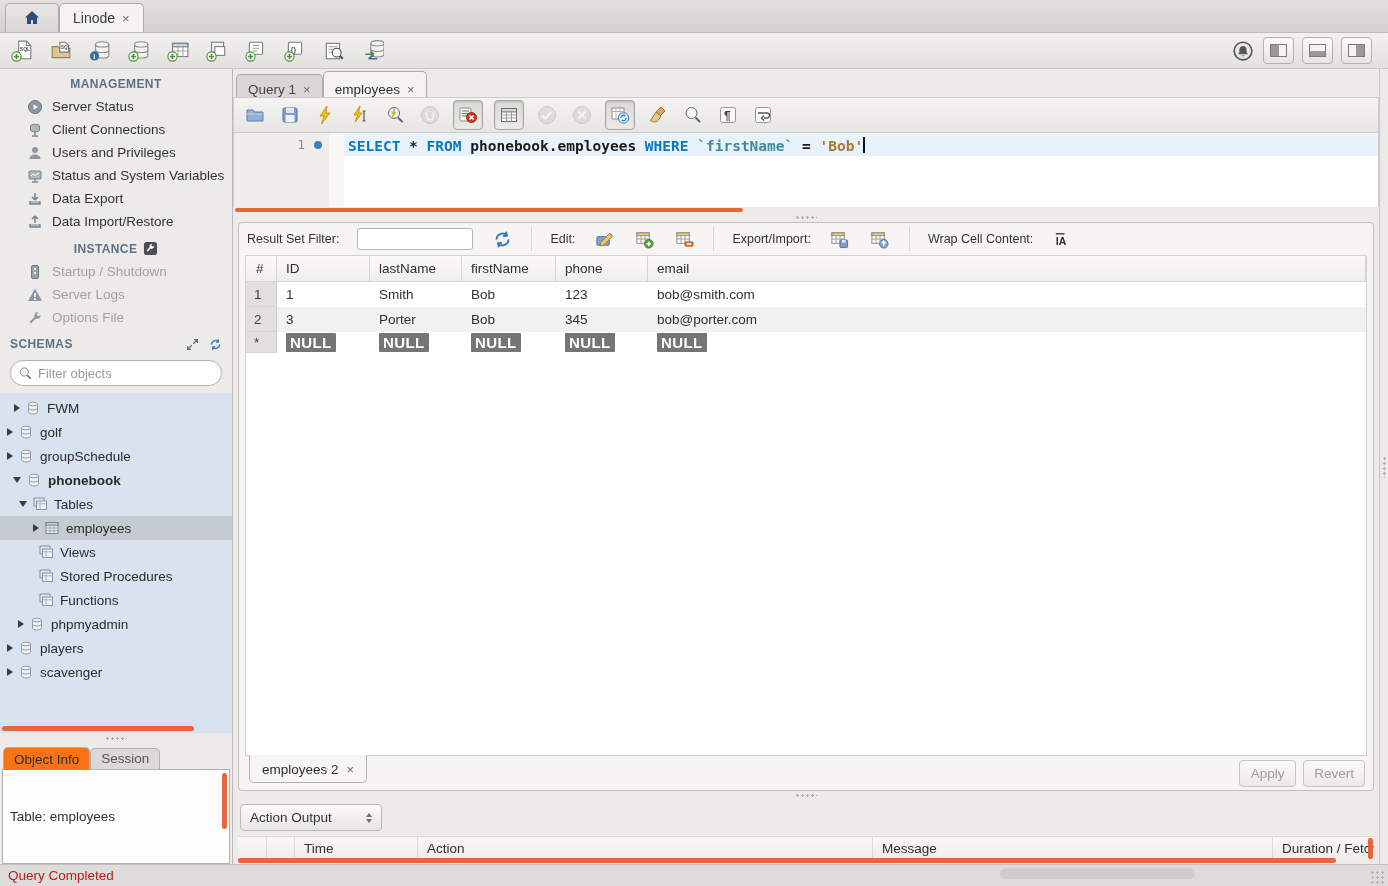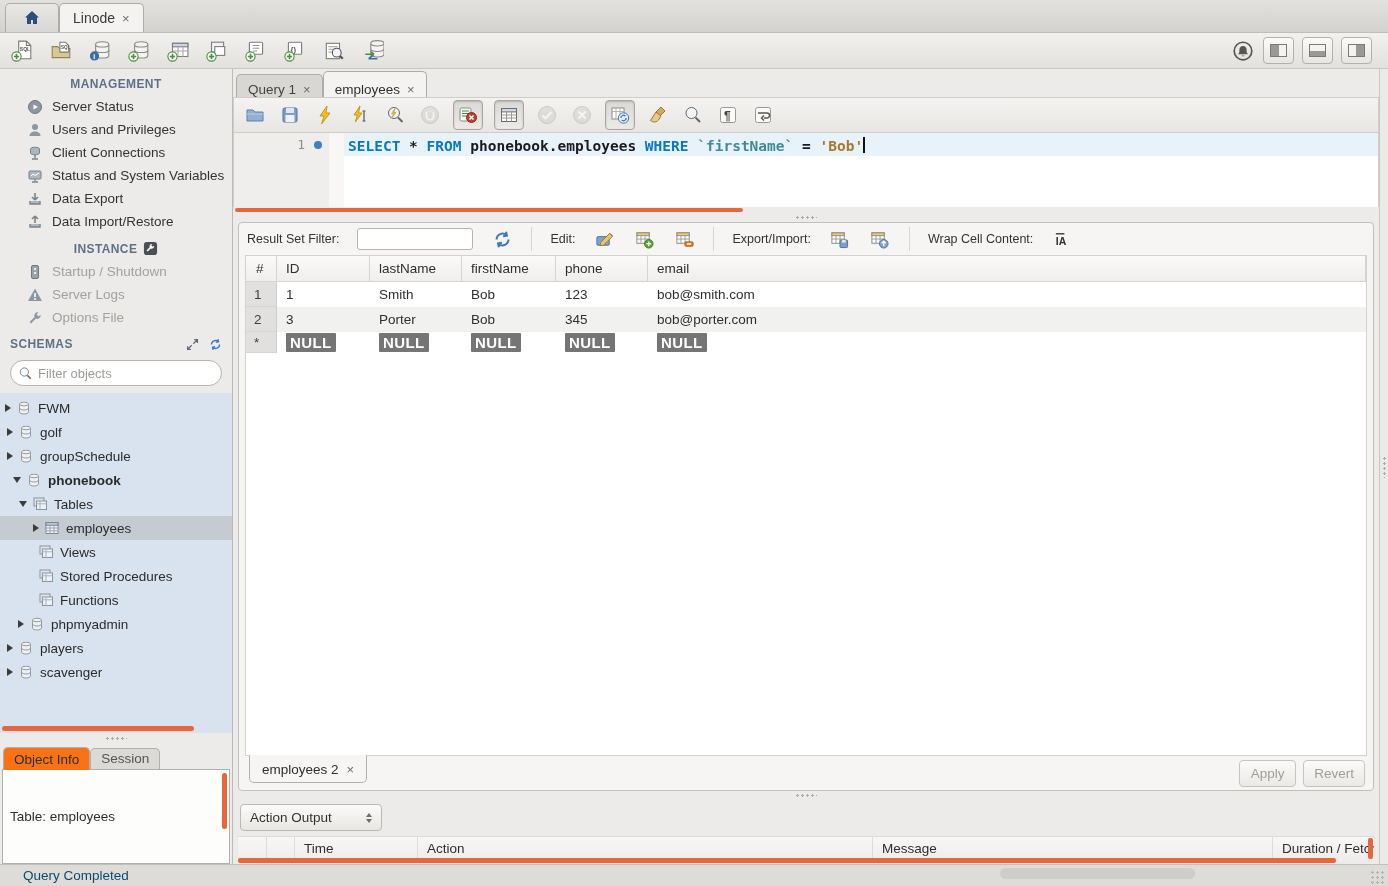--- a/index.html
+++ b/index.html
@@ -122,21 +122,21 @@
   .ao-header { height:24px; display:flex; align-items:center; background:linear-gradient(#f8f7f5,#efedeb); border-top:1px solid #dddbd8; font-size:13.5px; color:#2f2f2f; position:relative; }
   .ao-cell { display:flex; align-items:center; padding-left:9px; border-right:1px solid #dddbd8; height:100%; }
   .ao-c0 { width:29px; } .ao-c1 { width:28px; } .ao-ctime { width:123px; } .ao-caction { width:455px; } .ao-cmsg { width:400px; } .ao-cdur { flex:1; border-right:none; overflow:hidden; white-space:nowrap; }
   .ao-hscroll { position:absolute; left:0; bottom:-3px; width:1098px; height:5px; background:#e8663c; border-radius:2px; z-index:3; }
   .ao-vscroll { position:absolute; right:1px; top:1px; width:5px; height:21px; background:#e8663c; border-radius:2px; z-index:3; }
 
   .right-rail { width:9px; background:#eceae7; border-left:1px solid #c9c7c4; display:flex; align-items:center; justify-content:center; }
   .vgrip { width:5px; height:22px; background-image:radial-gradient(#aeaca9 1px, transparent 1.3px); background-size:5px 5px; }
 
   
-  .statusbar { height:22px; background:#dedcd9; border-top:1px solid #c2c0bd; display:flex; align-items:center; padding-left:23px; color:#0c4a6e; font-size:13.5px; position:relative; }
+  .statusbar { height:22px; background:#dedcd9; border-top:1px solid #c2c0bd; display:flex; align-items:center; padding-left:8px; color:#b91c1c; font-size:13.5px; position:relative; }
   .sb-thumb { position:absolute; left:1000px; top:3px; width:195px; height:11px; background:#cfcdca; border-radius:6px; }
   .sb-grip { position:absolute; right:4px; top:5px; width:14px; height:14px; background-image:radial-gradient(#b5b3b0 1px, transparent 1.3px); background-size:5px 5px; }
 </style>
 </head>
 <body>
 
 <svg width="0" height="0" style="position:absolute">
 <defs>
   <symbol id="i-home" viewBox="0 0 20 20">
         <path d="M10 3 3 9.5h2V16h4v-4h2v4h4V9.5h2z" fill="#2e4d7b"></path>
@@ -479,29 +479,29 @@
           <span>MANAGEMENT</span>
         </div>
       <div class="side-item">
           <svg class="si">
             <use href="#i-gauge"></use>
           </svg>
           <span>Server Status</span>
         </div>
       <div class="side-item">
           <svg class="si">
-            <use href="#i-user"></use>
-          </svg>
-          <span>Users and Privileges</span>
+            <use href="#i-conn"></use>
+          </svg>
+          <span>Client Connections</span>
         </div>
       <div class="side-item">
           <svg class="si">
-            <use href="#i-conn"></use>
-          </svg>
-          <span>Client Connections</span>
+            <use href="#i-user"></use>
+          </svg>
+          <span>Users and Privileges</span>
         </div>
       <div class="side-item">
           <svg class="si">
             <use href="#i-sysvars"></use>
           </svg>
           <span>Status and System Variables</span>
         </div>
       <div class="side-item">
           <svg class="si">
             <use href="#i-export"></use>
@@ -552,21 +552,21 @@
         </span>
       </div>
       <div class="filterbox">
         <svg width="15" height="15">
             <use href="#i-mag"></use>
           </svg>
         <input type="text" placeholder="Filter objects" style="">
       </div>
 
       <div class="tree">
-        <div class="trow" style="padding-left:5px">
+        <div class="trow" style="padding-left:14px">
             <span class="arrow-r"></span>
             <svg class="tico">
               <use href="#i-dbtree"></use>
             </svg>
             <span>FWM</span>
           </div>
         <div class="trow" style="padding-left:7px">
             <span class="arrow-r"></span>
             <svg class="tico">
               <use href="#i-dbtree"></use>

